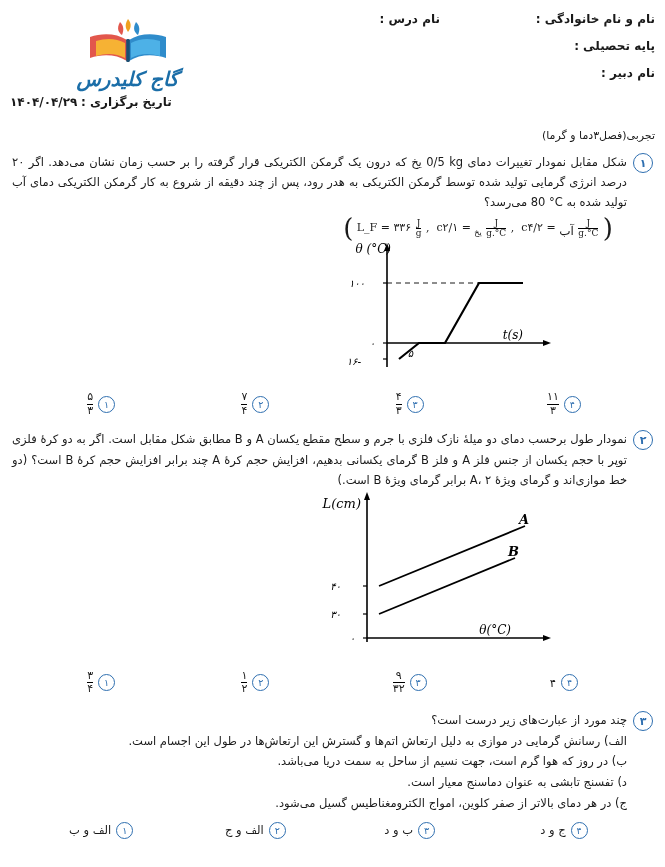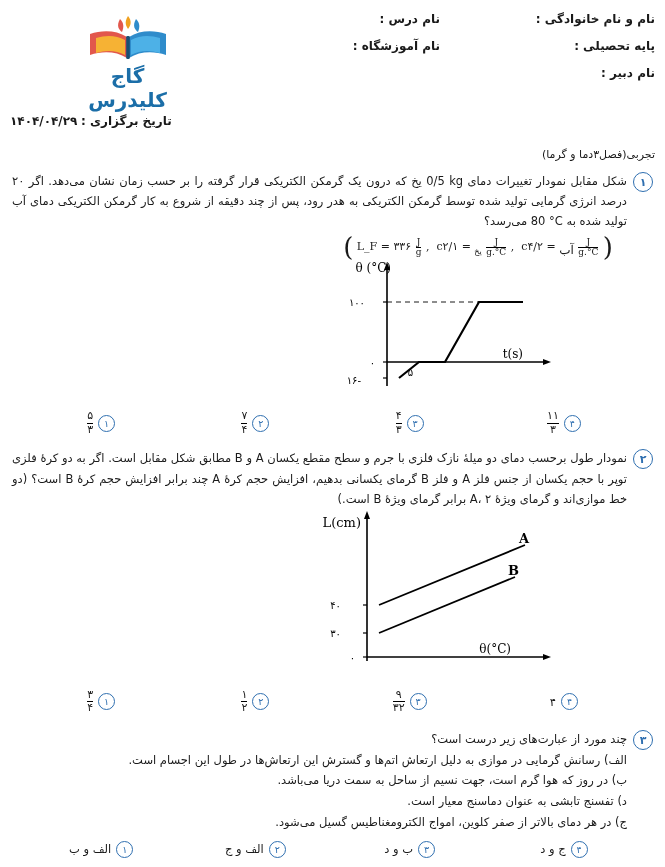--- a/index.html
+++ b/index.html
@@ -13,21 +13,21 @@
     position: relative;
     overflow: hidden;
   }
   .page { position:relative; width:665px; height:867px; padding: 0; }
 
   
   .header { display:flex; flex-direction:row; padding: 8px 10px 2px 10px; }
   .hdr-col { }
   .hdr-right { width: 215px; padding-top: 4px; }
   .hdr-mid   { width: 195px; padding-top: 4px; }
-  .hdr-logo  { flex:1; display:flex; align-items:center; justify-content:center; padding-top:2px;}
+  .hdr-logo  { flex:1; display:flex; align-items:center; justify-content:center; padding-top:2px;font-style:italic;}
   .hdr-line { font-size:12px; font-weight:bold; margin-bottom:13px; letter-spacing:0; }
   .exam-info { padding: 0 10px; }
   .exam-title { font-size:12px; font-weight:bold; margin-top:-6px; }
   .exam-sub { font-size:11px; margin-top:20px; }
   .exam-date { font-size:12px; font-weight:bold; }
   .title-row { display:flex; align-items:flex-start; }
   .title-row .left { margin-right:auto; }
 
   
   .logo { width:110px; text-align:center; }
@@ -67,42 +67,41 @@
     border:1.4px solid #2f6fb0; color:#2f6fb0;
     font-size:9.5px; display:flex; align-items:center; justify-content:center;
     flex:0 0 17px;
   }
   .ch-val { font-size:11.5px; }
   .ch-frac { display:inline-block; text-align:center; font-size:11px; line-height:1.15; }
   .ch-frac .num { display:block; }
   .ch-frac .den { display:block; border-top:1px solid #000; padding-top:0px; }
 
   
-  .graph-wrap { position:relative; }
+  .graph-wrap { position:relative;font-style:italic; }
   svg.graph { display:block; }
   .axlabel { font-family:"DejaVu Serif", serif; font-size:12px; }
   .ticklabel { font-family:"DejaVu Sans", sans-serif; font-size:10px; }
   .curvelabel { font-family:"DejaVu Serif", serif; font-size:13px; font-weight:bold; }
 
   .q3lines { line-height:1.8; font-size:11.5px; }
 </style>
 </head>
 <body>
 
 <div class="page">
 
   <div class="header">
     <div class="hdr-col hdr-right">
       <div class="hdr-line">نام و نام خانوادگی :</div>
       <div class="hdr-line">پایه تحصیلی :</div>
       <div class="hdr-line">نام دبیر :</div>
     </div>
     <div class="hdr-col hdr-mid">
       <div class="hdr-line">نام درس :</div>
-      <div class="hdr-line">نام آموزشگاه :</div>
     </div>
     <div class="hdr-logo">
       <div class="logo">
         <svg width="92" height="56" viewBox="0 0 92 56">
 
           <path d="M46 6 C42 12 44 16 46 19 C49 15 50 11 46 6 Z" fill="#f0a01e"></path>
           <path d="M38 9 C34 16 37 20 40 22 C42 17 42 13 38 9 Z" fill="#e2574c"></path>
           <path d="M54 9 C50 16 53 20 56 22 C58 17 58 13 54 9 Z" fill="#2f8ccb"></path>
 
           <path d="M8 24 C20 20 34 20 45 27 L45 48 C34 41 20 41 8 45 Z" fill="#e2574c"></path>

